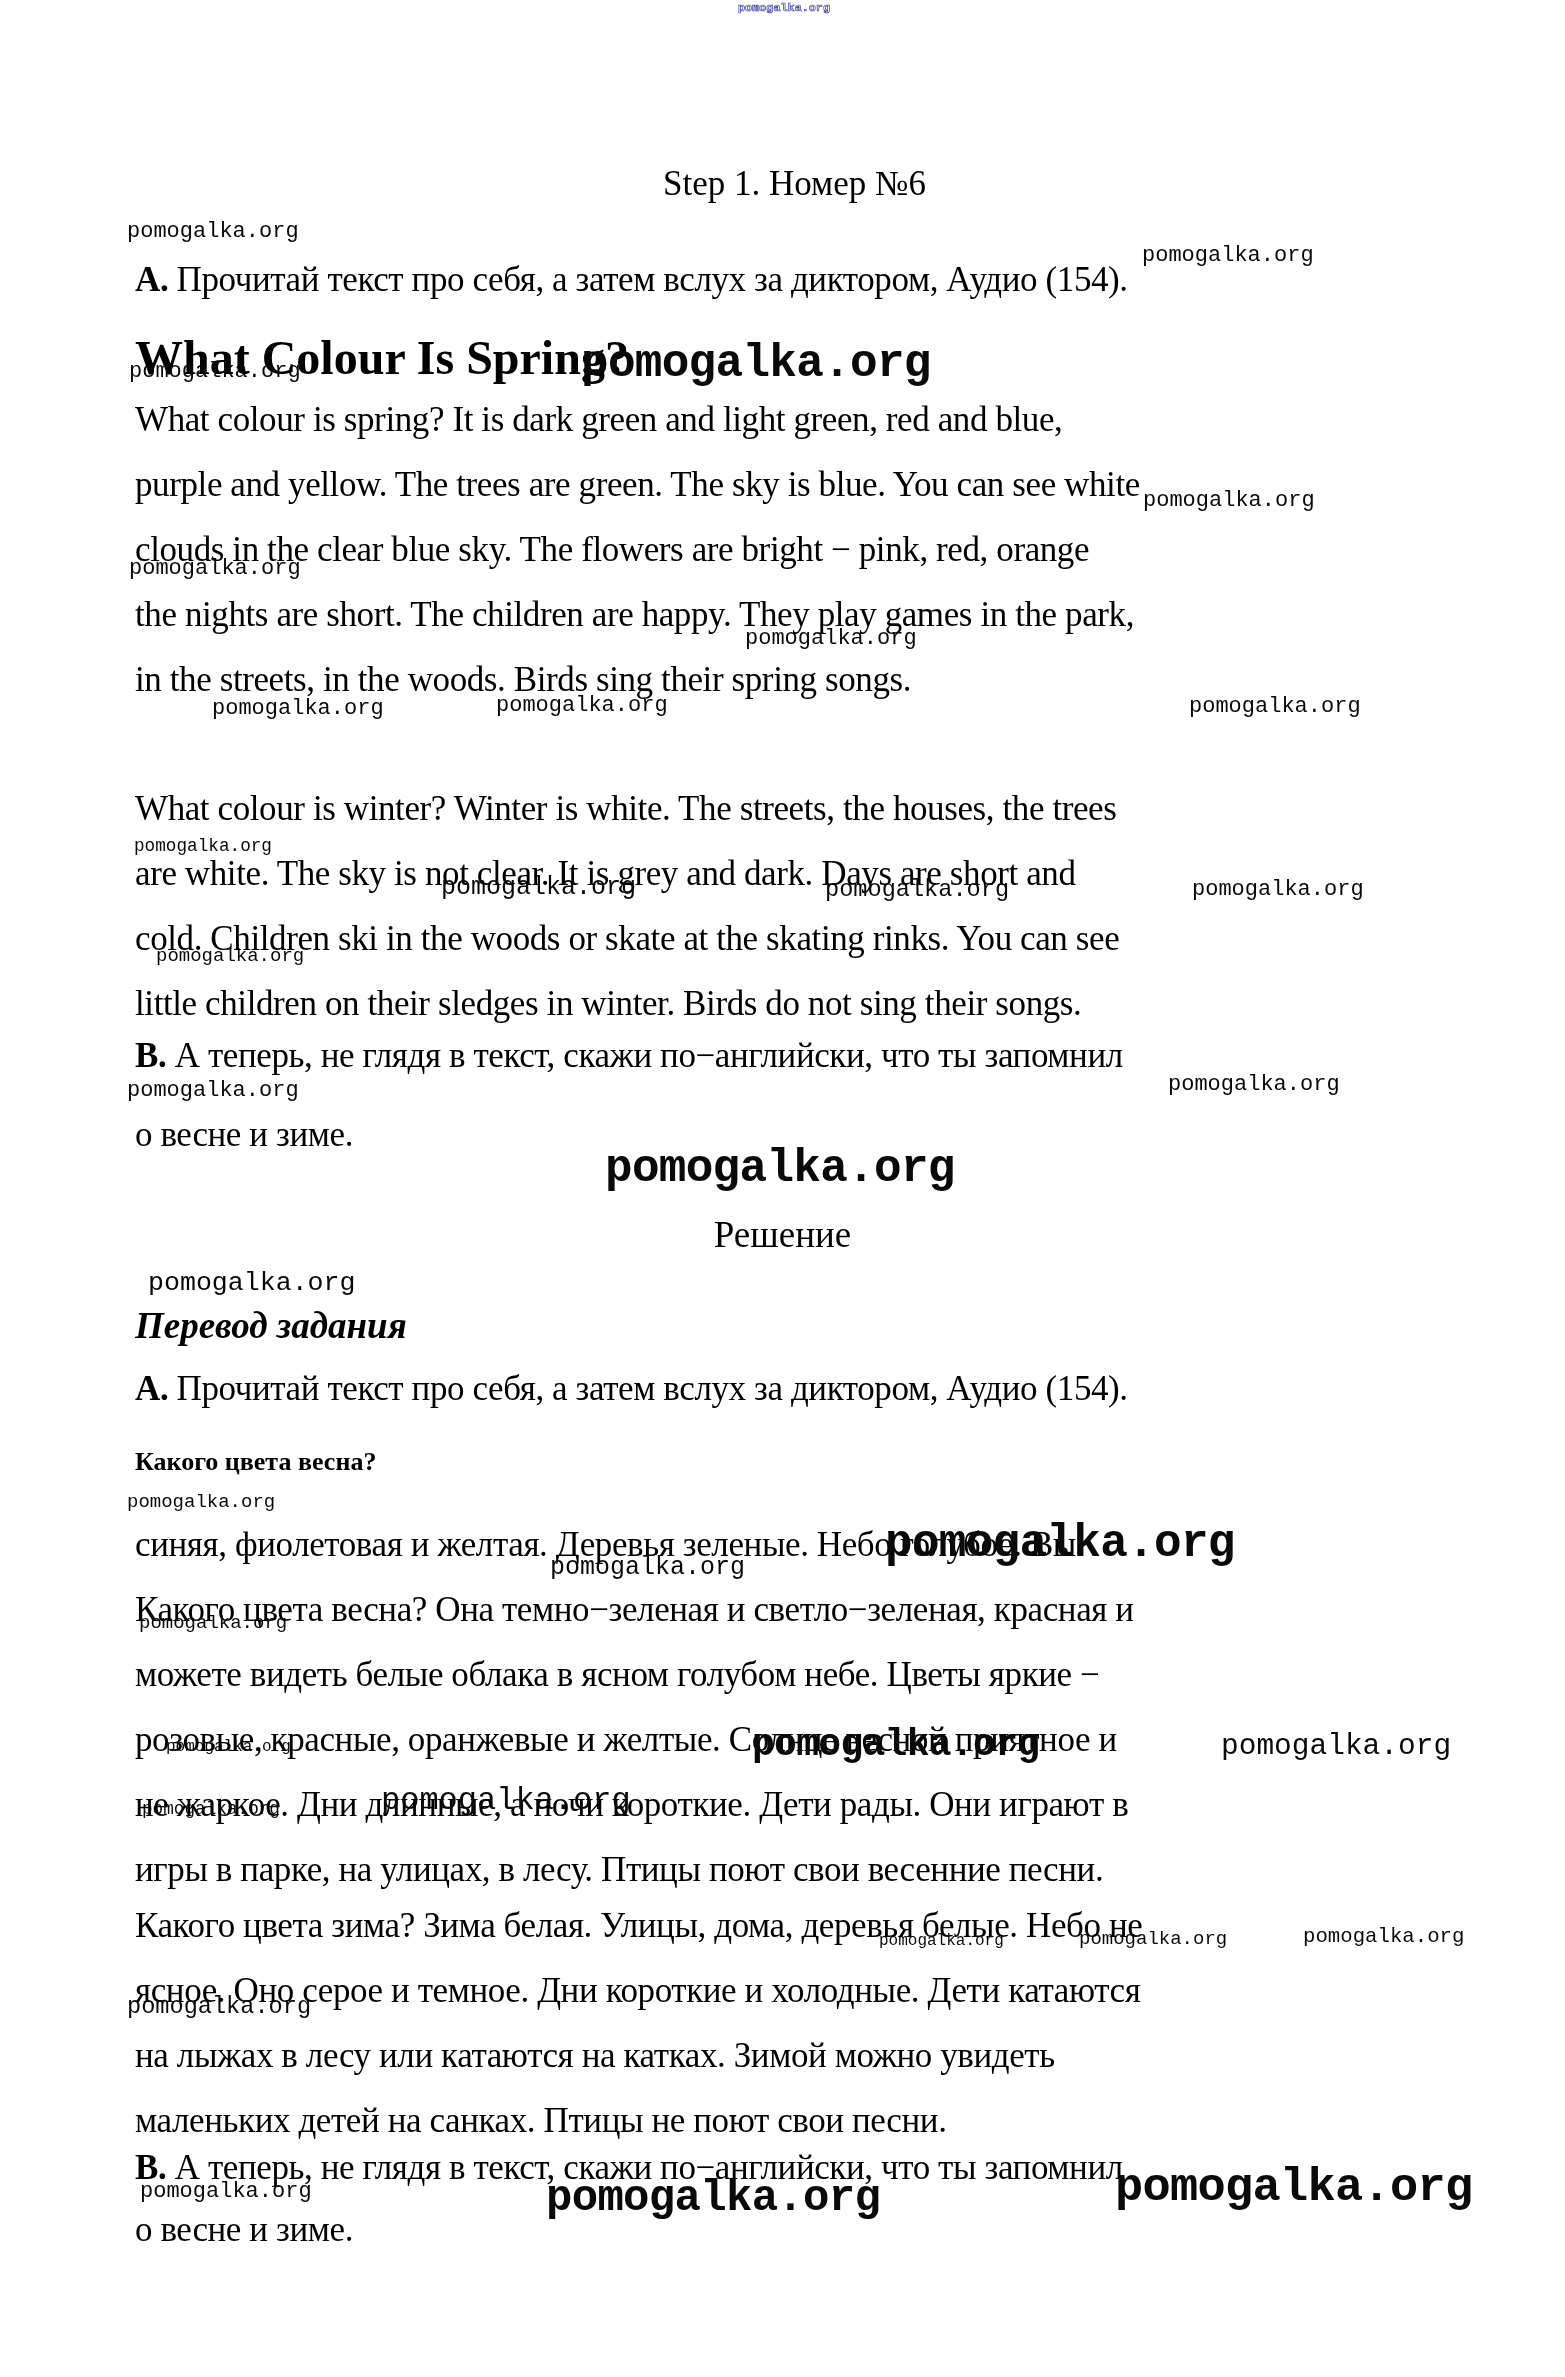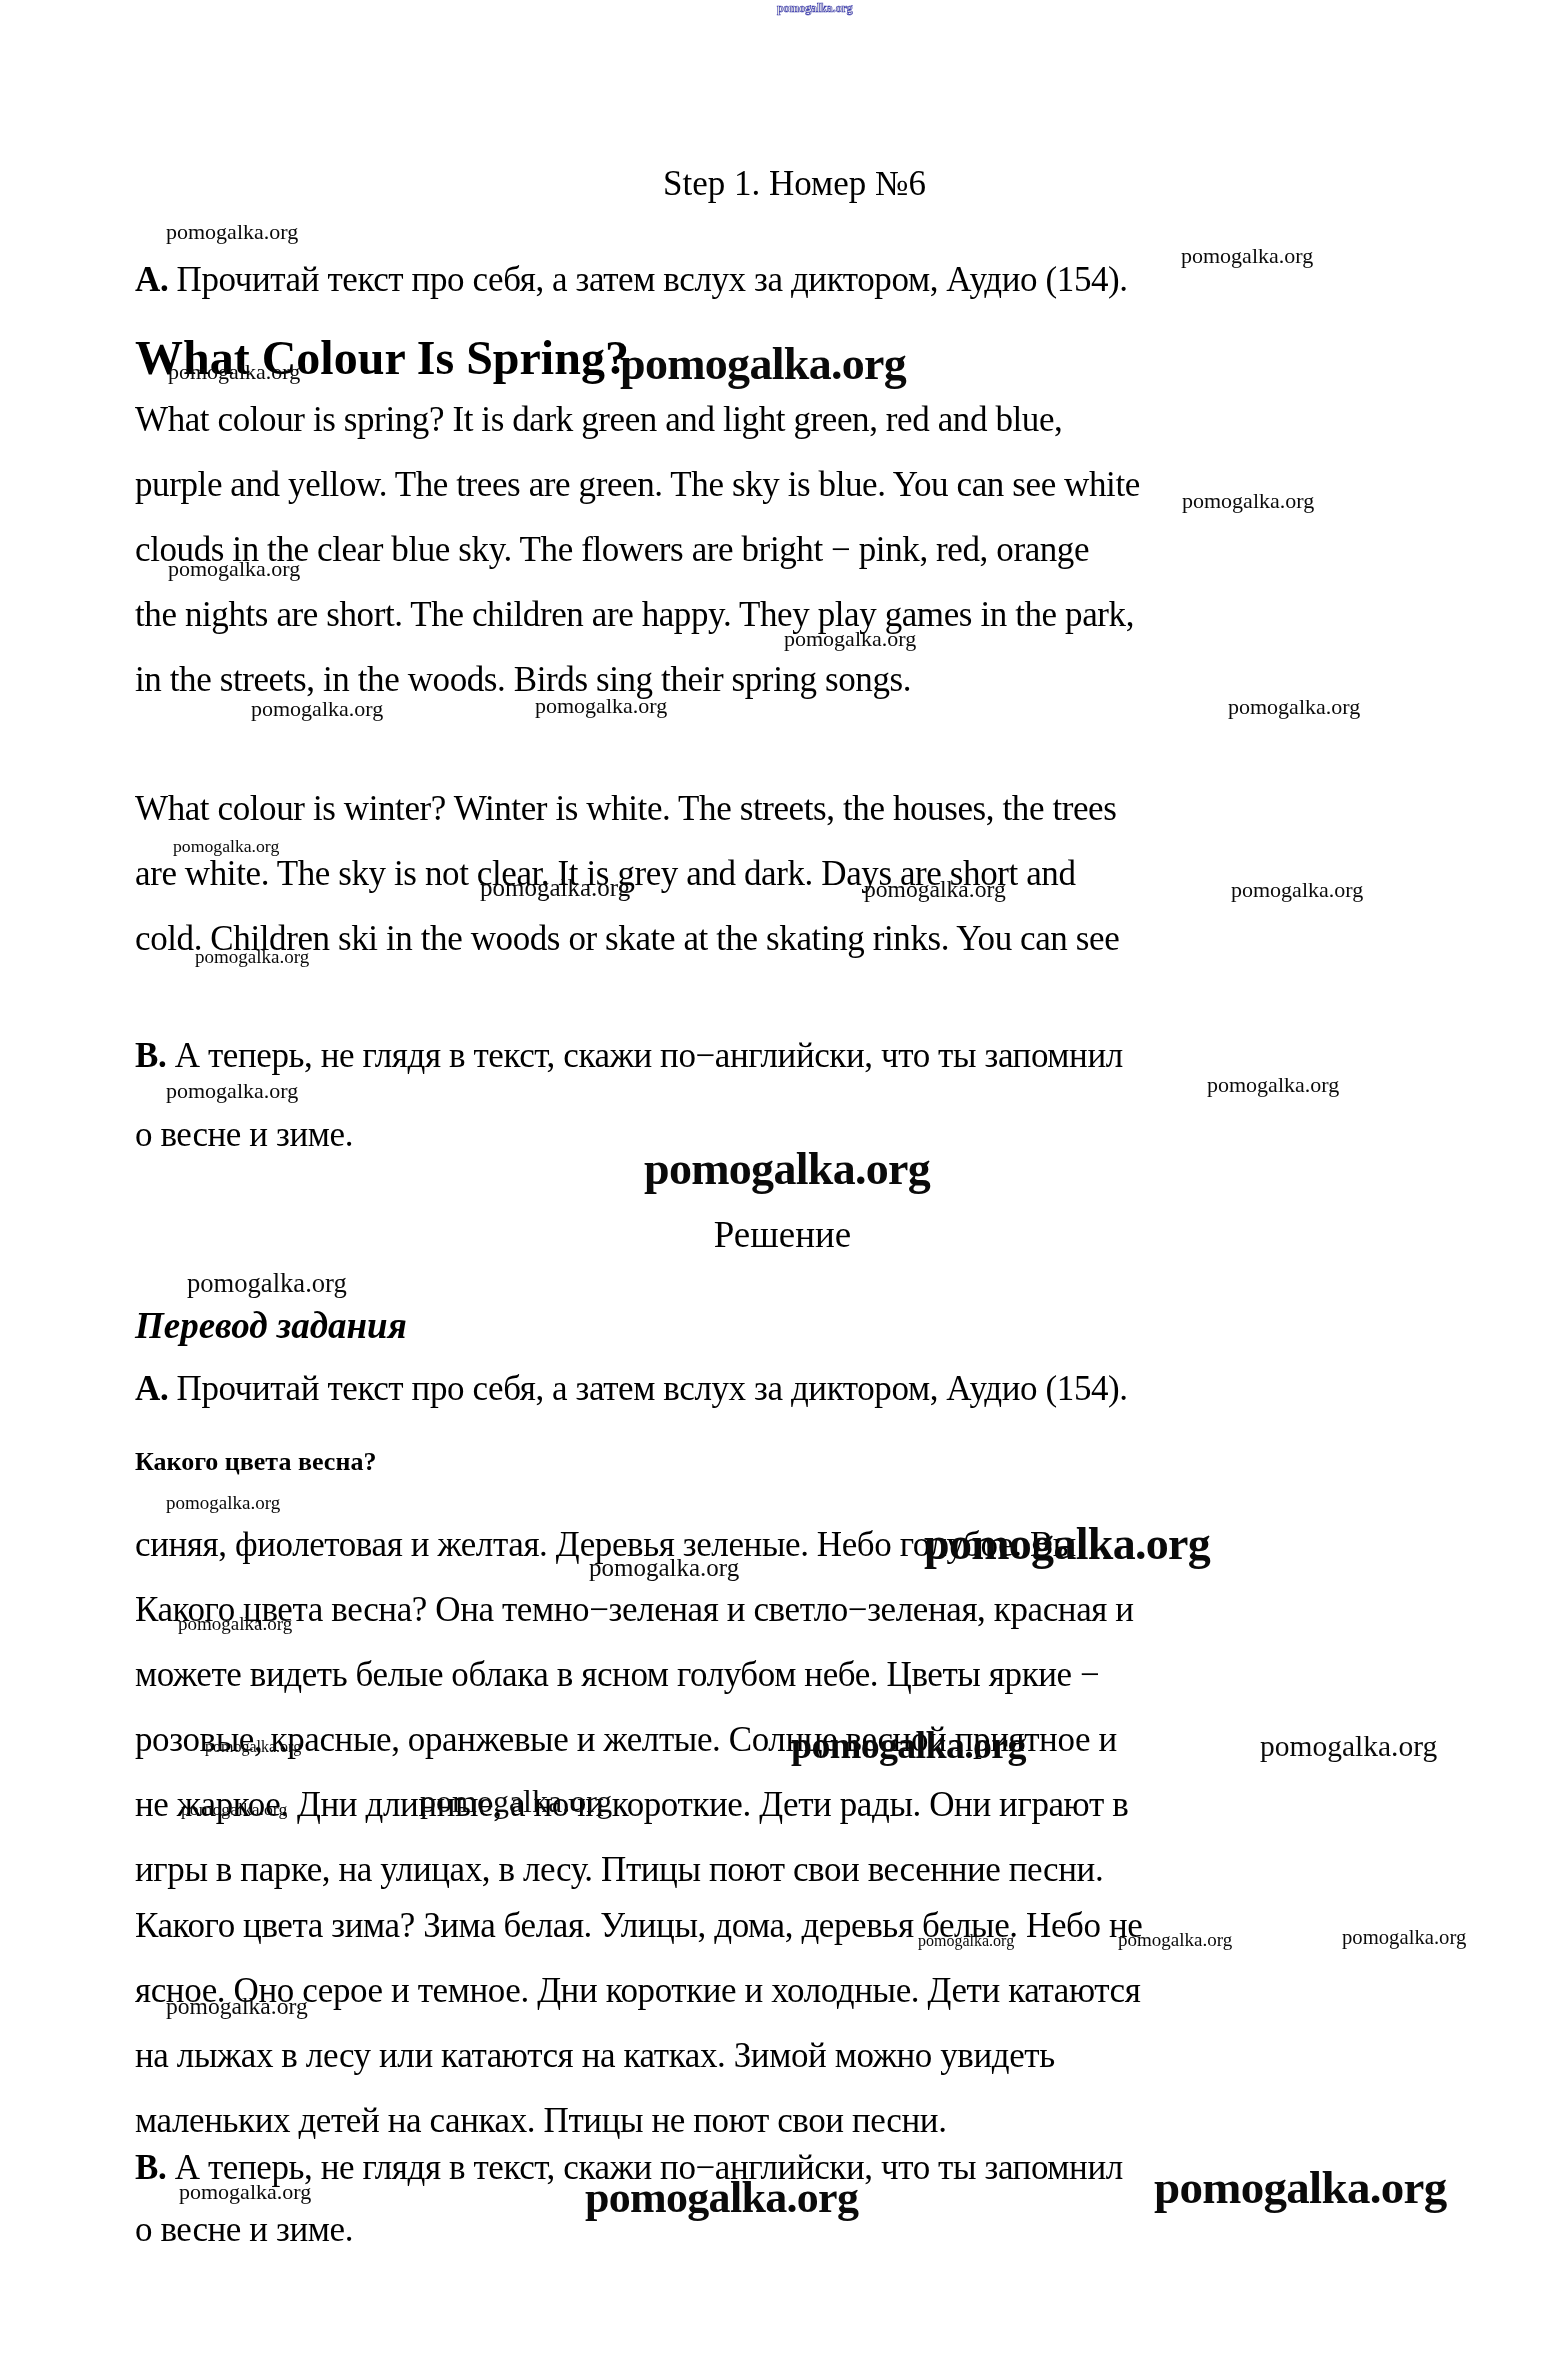--- a/index.html
+++ b/index.html
@@ -17,26 +17,25 @@
   .para .line { height:65px; line-height:65px; font-size:35px; letter-spacing:-0.4px; white-space:nowrap; }
   .label-bold { font-weight:bold; }
   .centered { left:0; width:100%; text-align:center; }
   .title { font-size:35px;padding-left:12px; }
   .heading-en { font-size:48px; font-weight:bold; }
   .heading-ru { font-size:26px; font-weight:bold; }
   .solution-title { font-size:37px; }
   .translation-heading { font-size:37px; font-weight:bold; font-style:italic; }
   .wm {
     position:absolute;
-    font-family:Liberation Serif, serif;
+    font-family:Liberation Mono, monospace;
     font-weight:500;
     color:#0a0a0a;
     white-space:nowrap;
     line-height:1;
-    margin-left:39px;
   }
   .wm.big { font-weight:600; letter-spacing:-0.7px; }
   .wm.blue-outline {
     color:#fbfbe8;
     -webkit-text-stroke:0.7px #3c3cae;
     text-stroke:0.7px #3c3cae;
     font-weight:600;
   }
 </style>
 </head>
@@ -58,20 +57,21 @@
       <div class="line">purple and yellow. The trees are green. The sky is blue. You can see white</div>
       <div class="line">clouds in the clear blue sky. The flowers are bright − pink, red, orange</div>
       <div class="line">the nights are short. The children are happy. They play games in the park,</div>
       <div class="line">in the streets, in the woods. Birds sing their spring songs.</div>
     </div>
 
   <div class="para" style="top:776px;">
       <div class="line">What colour is winter? Winter is white. The streets, the houses, the trees</div>
       <div class="line">are white. The sky is not clear. It is grey and dark. Days are short and</div>
       <div class="line">cold. Children ski in the woods or skate at the skating rinks. You can see</div>
+      <div class="line">little children on their sledges in winter. Birds do not sing their songs.</div>
     </div>
 
   <div class="abs body-text" style="top:1036px; left:135px;">
     <span class="label-bold">В.</span>
     <span>А теперь, не глядя в текст, скажи по−английски, что ты запомнил</span>
   </div>
   <div class="abs body-text" style="top:1115px; left:135px;">о весне и зиме.</div>
 
   <div class="abs centered solution-title" style="top:1213px;">Решение</div>
 

